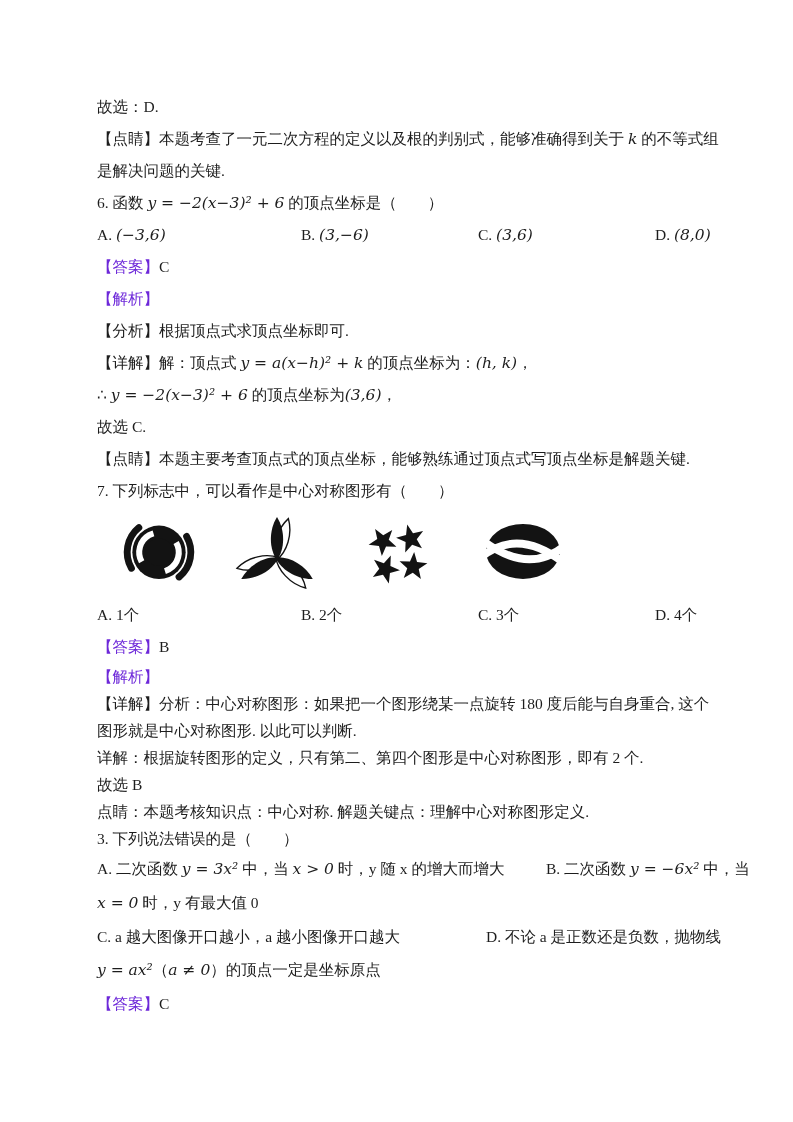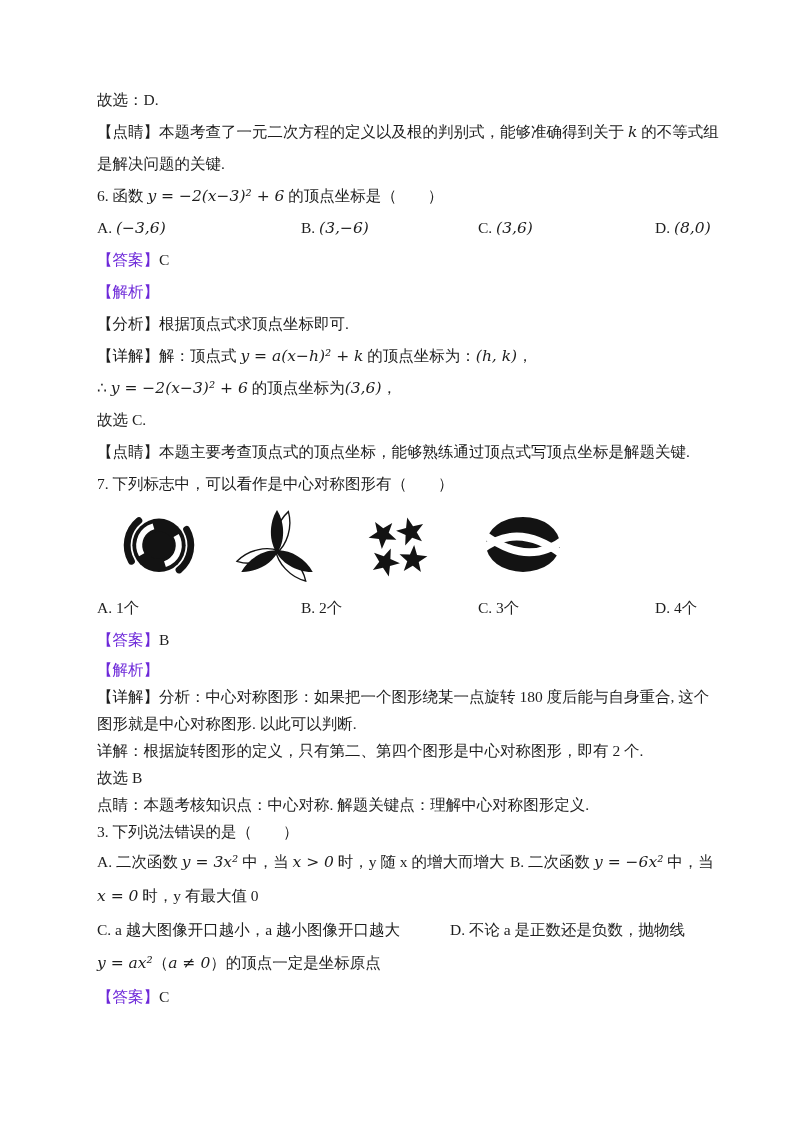--- a/index.html
+++ b/index.html
@@ -1,26 +1,26 @@
 <!DOCTYPE html>
 <html><head>
 <meta charset="utf-8">
 <style>
   html,body{margin:0;padding:0;background:#ffffff;}
   .page{position:relative;width:793px;height:1008px;background:#fff;overflow:hidden;
-        font-family:"Liberation Serif","DejaVu Serif",serif;color:#1d1d1d;}
+        font-family:"Liberation Serif","DejaVu Serif",serif;color:#1d1d1d;margin-top:7px;}
   .content{position:absolute;top:84px;left:97px;right:92px;font-size:15.5px;}
   p.ln{margin:0;line-height:32px;white-space:nowrap;}
   .tight p.ln, .tight .two{line-height:27px;}
   .opts4{display:grid;grid-template-columns:190px 163px 163px 1fr;line-height:32px;gap:14px;}
   .opts4 span{white-space:nowrap;}
   .two{display:flex;line-height:33px;white-space:nowrap;}
   .w413{flex:0 0 413px;}
   .w353{flex:0 0 353px;}
-  .q8opts .ln,.q8opts .two{line-height:33px;}
+  .q8opts .ln,.q8opts .two{line-height:33px;gap:36px;}
   .s-b{color:#6d28d9;}
   .s-m{font-style:italic;font-family:"DejaVu Serif","Liberation Serif",serif;}
   .logo-row{display:flex;justify-content:space-between;align-items:center;
             width:468px;height:86px;margin:4px 0 2px 10px;}
   .logo-row svg{display:block;}
   .footer{position:absolute;left:0;right:0;top:1062px;text-align:center;
           color:#9b9b9b;font-family:"Liberation Sans","DejaVu Sans",sans-serif;font-size:17px;}
   .footer span{margin:0 3px;}
 </style>
 </head>

